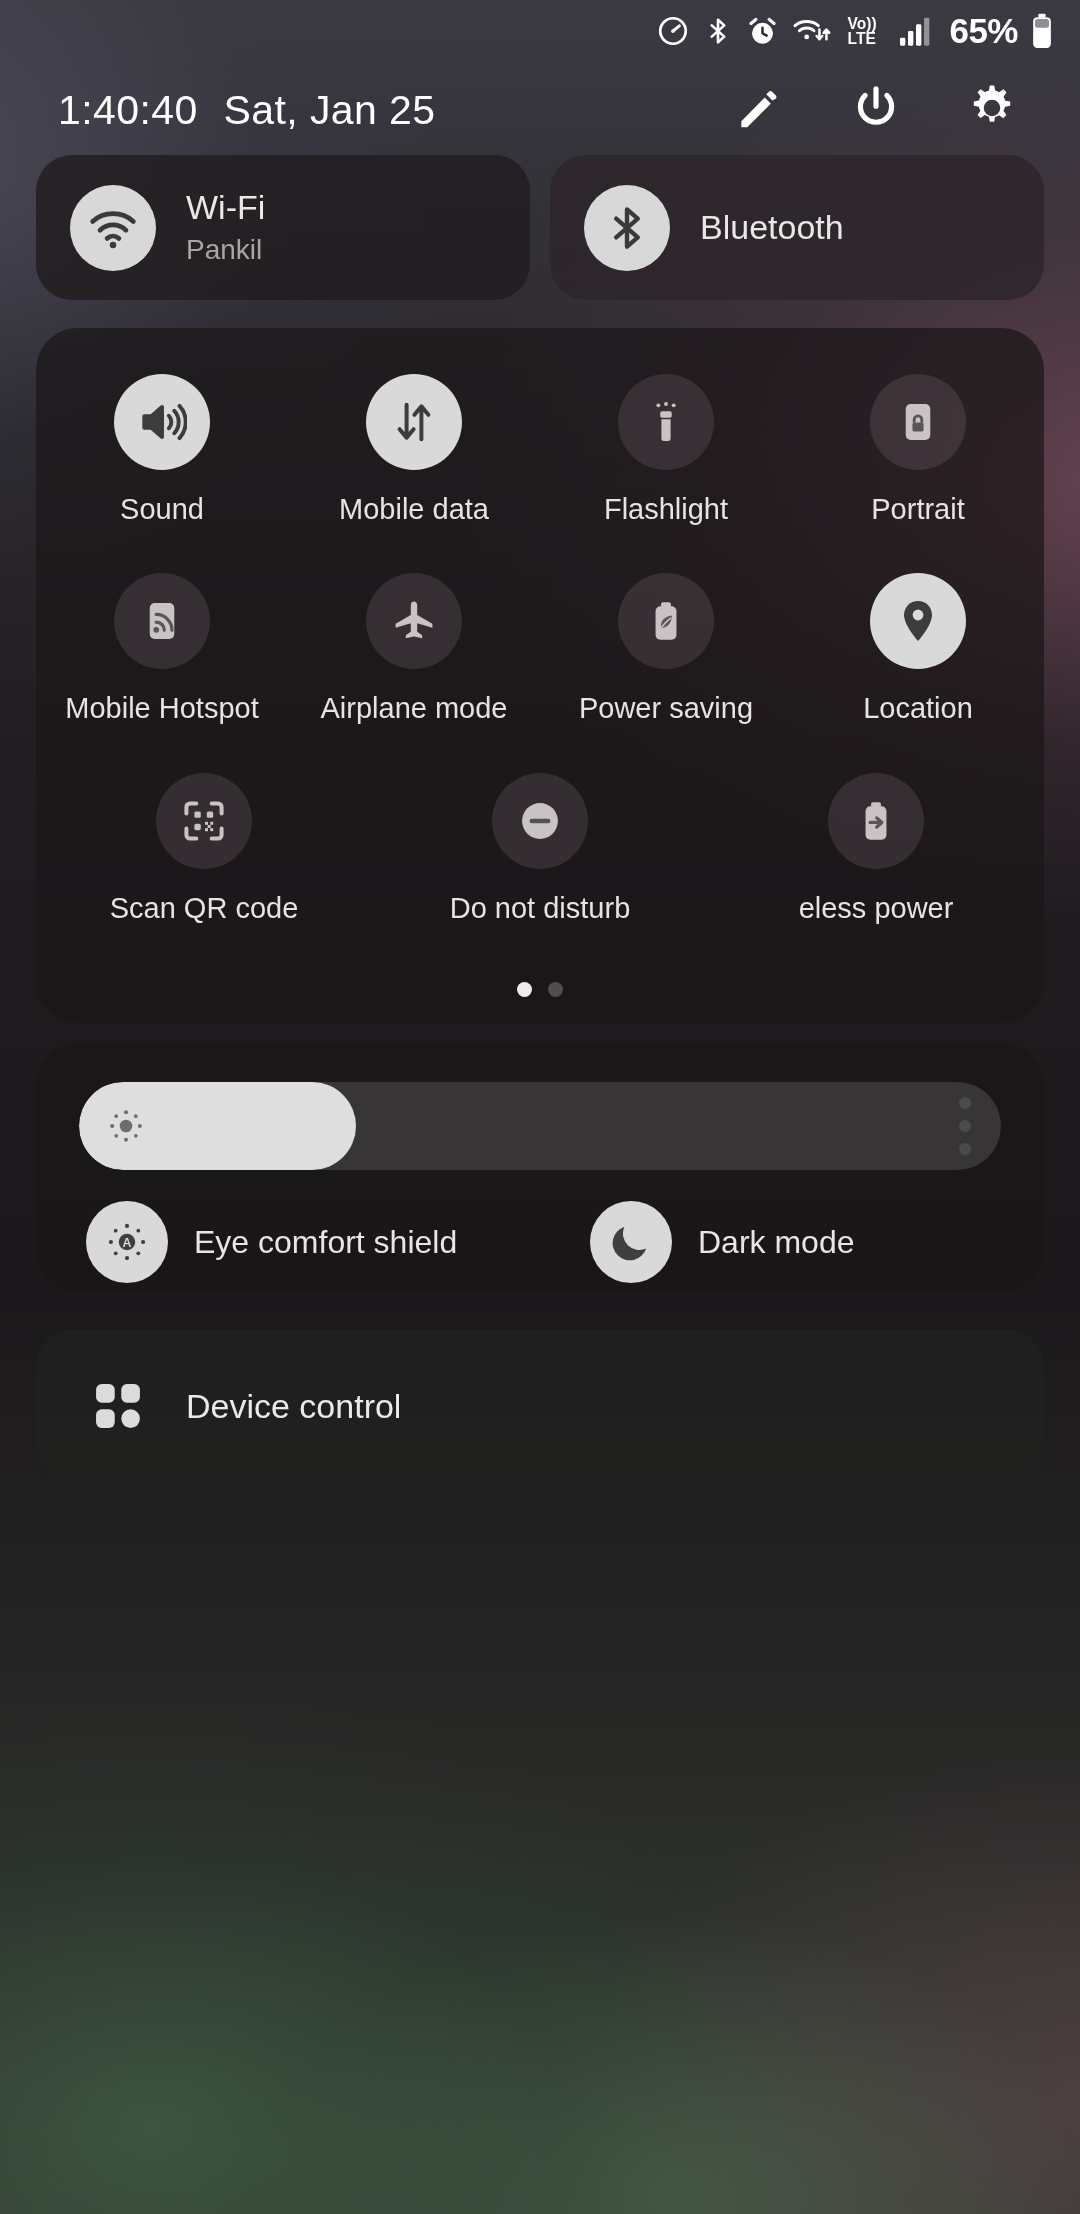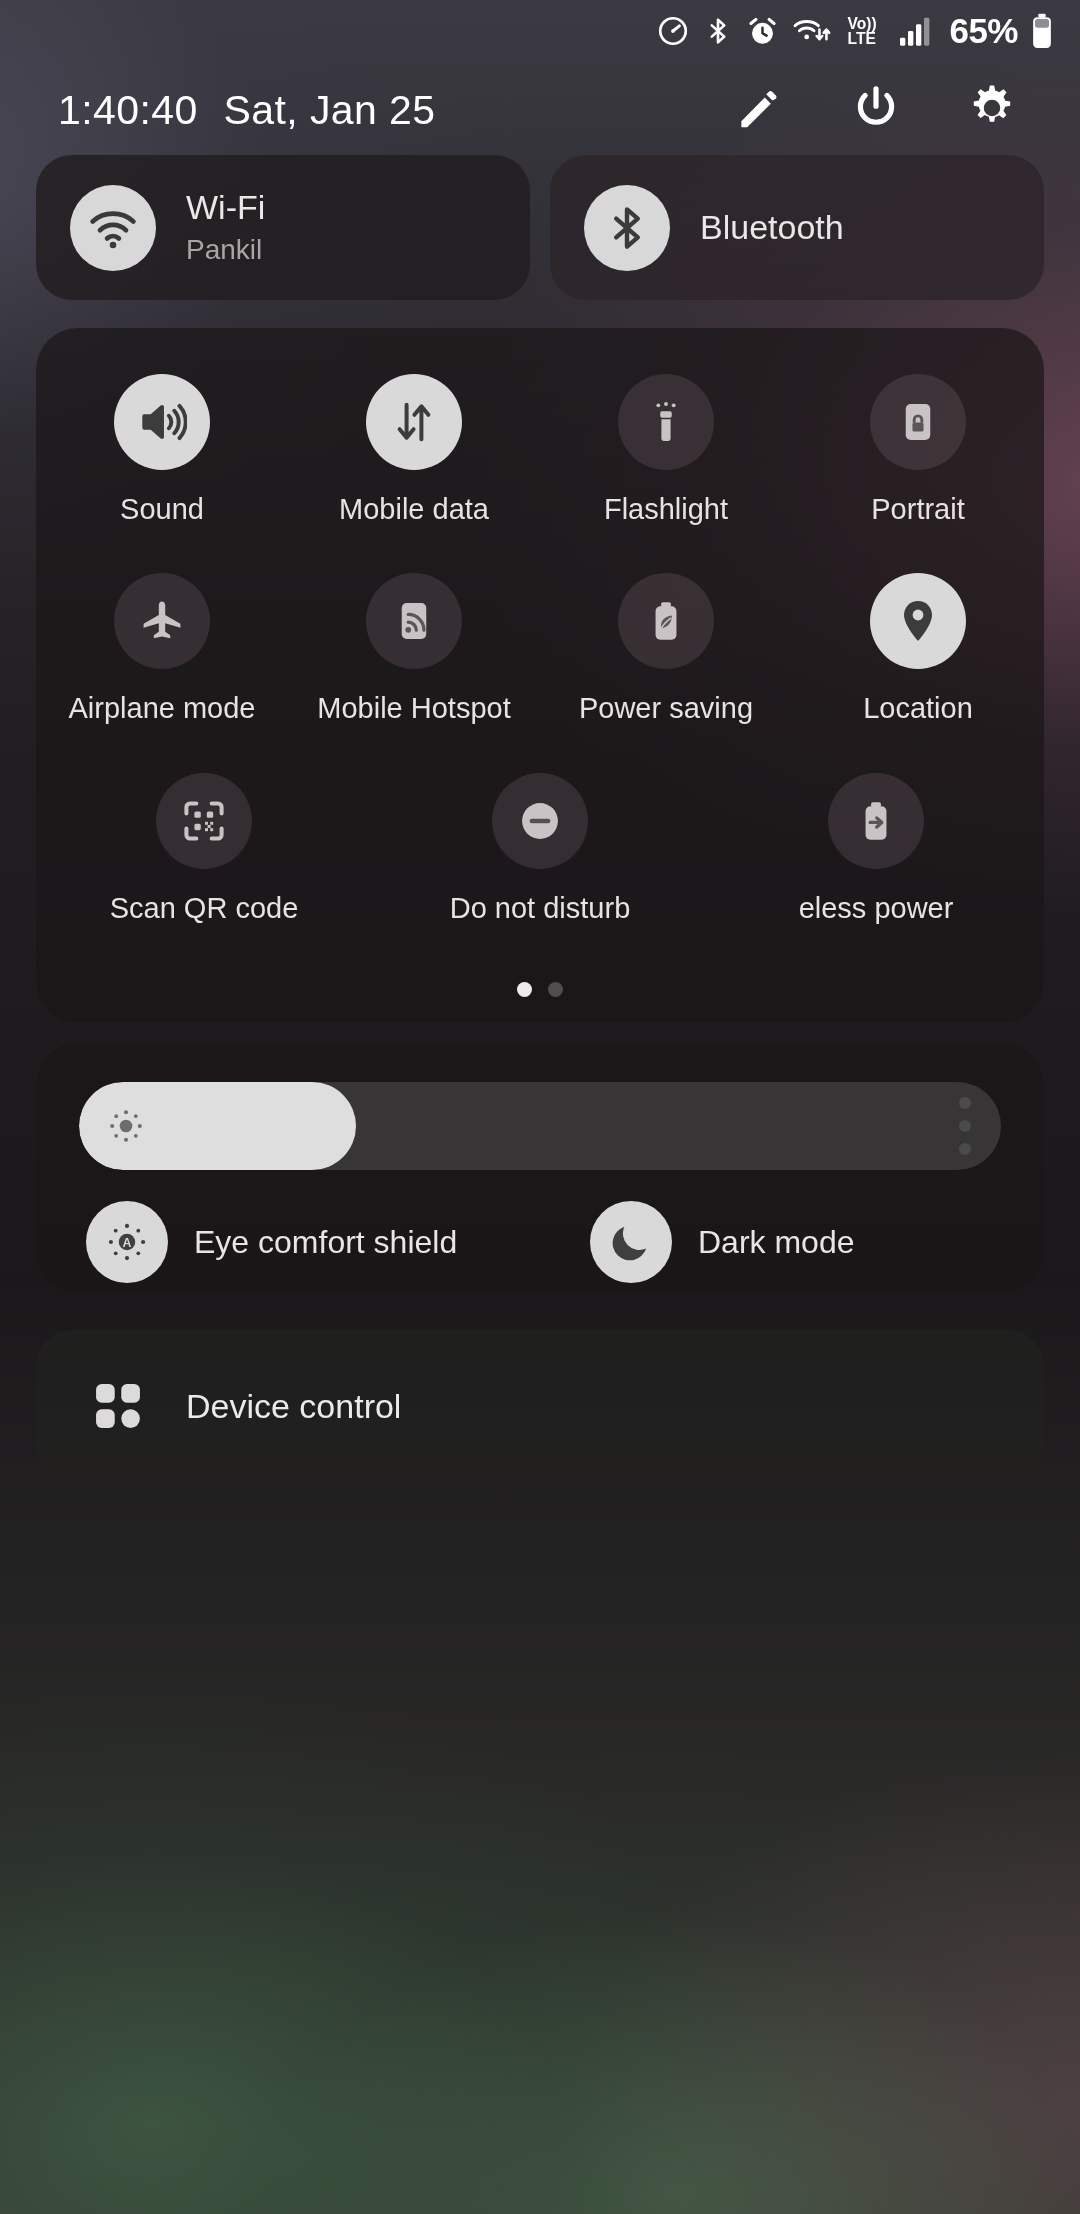--- a/index.html
+++ b/index.html
@@ -345,37 +345,37 @@
         </span>
         <span class="qs-label">Portrait</span>
       </div>
     </div>
 
     <div class="qs-rowgap"></div>
 
     <div class="qs-row">
       <div class="qs-cell">
         <span class="qs-icon off">
-          <svg width="48" height="48" viewBox="0 0 24 24" fill="#c9c3c5">
-            <path d="M12 2.2 c0.9 0 1.6 0.8 1.6 1.8 v5.0 l7.6 4.4 v2.0 l-7.6-2.3 v4.3 l2.5 1.7 v1.5 L12 19.7 l-4.1 0.9 v-1.5 l2.5-1.7 v-4.3 L2.8 15.4 v-2.0 l7.6-4.4 V4.0 C10.4 3.0 11.1 2.2 12 2.2 Z"></path>
-          </svg>
-        </span>
-        <span class="qs-label">Airplane mode</span>
-      </div>
-
-      <div class="qs-cell">
-        <span class="qs-icon off">
           <svg width="46" height="46" viewBox="0 0 24 24">
             <rect x="5.6" y="2.6" width="12.8" height="18.8" rx="2.6" fill="#c9c3c5"></rect>
             <circle cx="9.0" cy="16.6" r="1.5" fill="#5b5558"></circle>
             <path d="M9.0 12.6 a4.2 4.2 0 0 1 4.2 4.2" fill="none" stroke="#5b5558" stroke-width="1.7" stroke-linecap="round"></path>
             <path d="M9.0 8.6 a8.2 8.2 0 0 1 8.2 8.2" fill="none" stroke="#5b5558" stroke-width="1.7" stroke-linecap="round"></path>
           </svg>
         </span>
         <span class="qs-label">Mobile Hotspot</span>
+      </div>
+
+      <div class="qs-cell">
+        <span class="qs-icon off">
+          <svg width="48" height="48" viewBox="0 0 24 24" fill="#c9c3c5">
+            <path d="M12 2.2 c0.9 0 1.6 0.8 1.6 1.8 v5.0 l7.6 4.4 v2.0 l-7.6-2.3 v4.3 l2.5 1.7 v1.5 L12 19.7 l-4.1 0.9 v-1.5 l2.5-1.7 v-4.3 L2.8 15.4 v-2.0 l7.6-4.4 V4.0 C10.4 3.0 11.1 2.2 12 2.2 Z"></path>
+          </svg>
+        </span>
+        <span class="qs-label">Airplane mode</span>
       </div>
 
       <div class="qs-cell">
         <span class="qs-icon off">
           <svg width="44" height="44" viewBox="0 0 24 24">
             <rect x="9.3" y="1.8" width="5.4" height="2.6" rx="1" fill="#c9c3c5"></rect>
             <rect x="6.3" y="4.0" width="11.4" height="18.2" rx="2.6" fill="#c9c3c5"></rect>
             <path d="M15.2 9.0 c0 4.2-2.6 6.6-5.8 7.0 c-0.7-3.6 1.4-6.6 5.8-7.0 Z" fill="#5b5558"></path>
             <path d="M9.2 16.4 C10.4 14.2 12.4 12.0 14.8 10.3" stroke="#c9c3c5" stroke-width="0.9" fill="none"></path>
           </svg>

